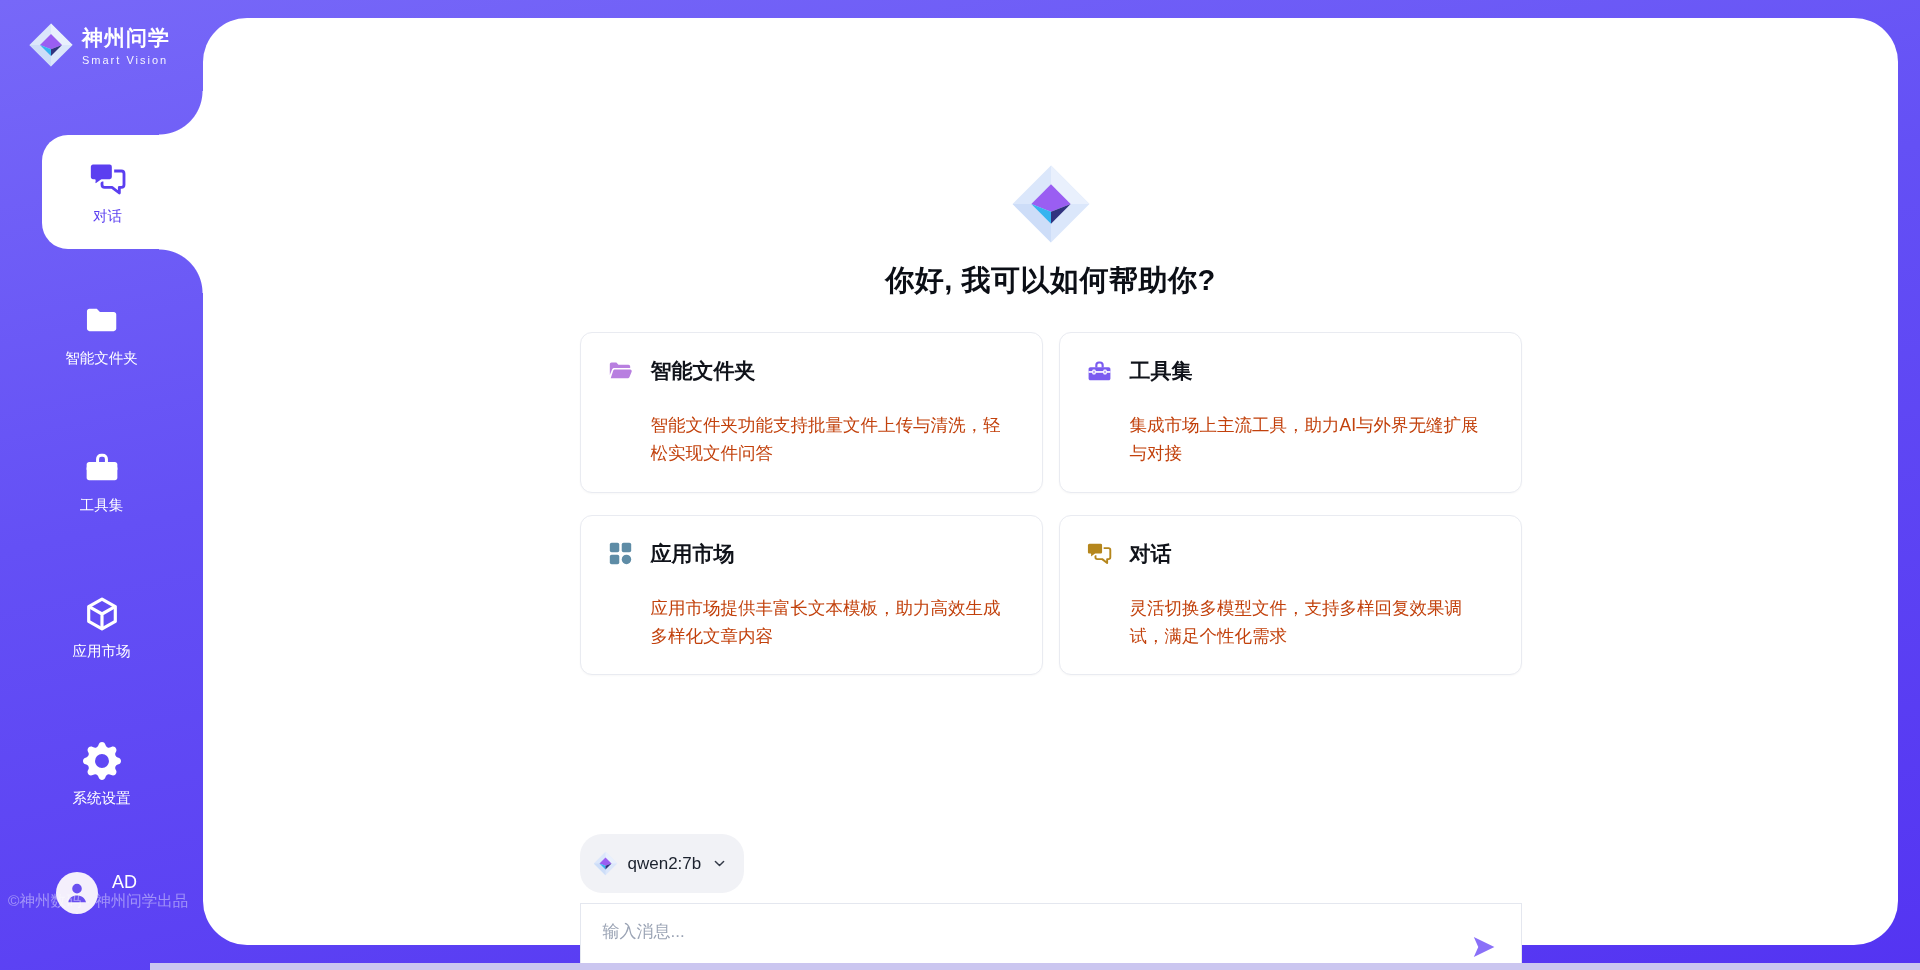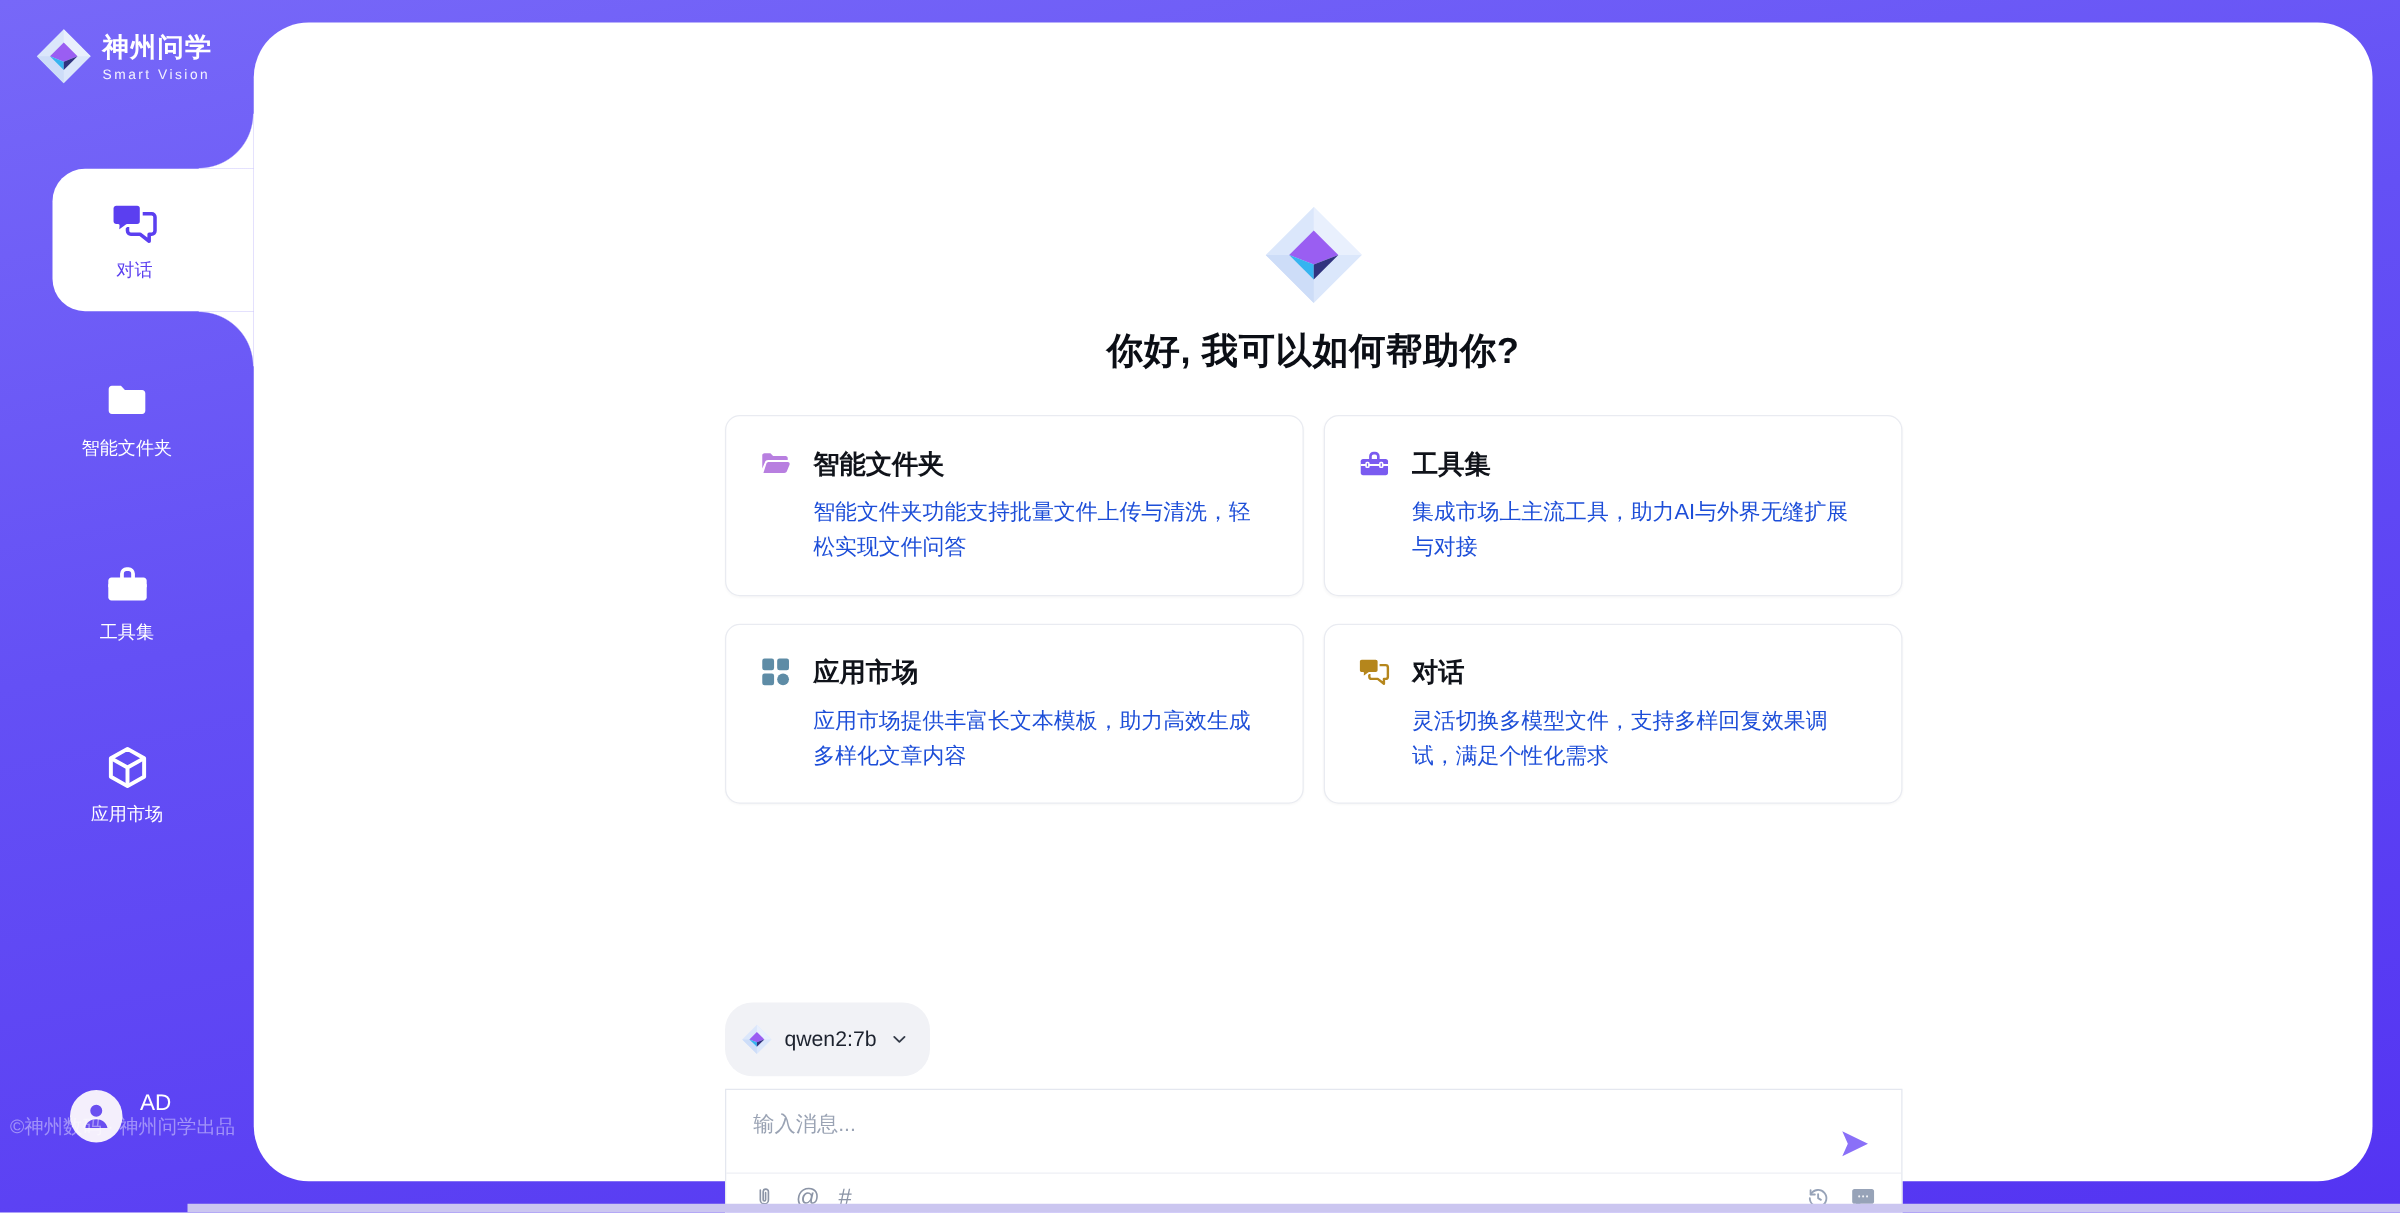--- a/index.html
+++ b/index.html
@@ -50,21 +50,21 @@
   .greeting { display:flex; align-items:center; gap:16px;flex-direction:column; }
   .greeting svg { width:82px; height:82px; }
   .greeting-text { font-size:29px; font-weight:700; color:#0b0e15; letter-spacing:.5px; }
 
   .cards { margin-top:31px; display:grid; grid-template-columns:463px 463px; gap:22px 16px; }
   .card { background:#fff; border:1px solid #e9ebf1; border-radius:12px; padding:24px 26px;
           min-height:128px; cursor:pointer; box-shadow:0 1px 2px rgba(16,24,40,.03); }
   .card-head { display:flex; align-items:center; gap:17px; }
   .card-head svg { width:27px; height:27px; flex:none; }
   .card-title { font-size:21px; font-weight:700; color:#10131a; }
-  .card-desc { margin-top:10px; margin-left:44px; font-size:17.5px; line-height:1.62; color:#1d4ed8; }
+  .card-desc { margin-top:26px; margin-left:44px; font-size:17.5px; line-height:1.62; color:#c2410c; }
 
   .model-pill { margin-top:159px; display:inline-flex; align-items:center; gap:10px;
                 height:59px; padding:0 16px 0 13px; background:#f1f2f6; border-radius:22px; cursor:pointer; }
   .model-pill svg.logo { width:25px; height:25px; }
   .model-name { font-size:17px; color:#1c222e; }
   .model-pill svg.chev { width:17px; height:17px; color:#343b48; }
 
   .composer { margin-top:10px; width:942px; height:108px; border:1px solid #e4e7ef;
               border-radius:0; background:#fff; position:relative; }
   .composer-input { display:block; width:860px; height:86px; border:0; outline:0; resize:none;
@@ -183,20 +183,26 @@
     <span class="nav-label">工具集</span>
   </div>
 
   <div class="nav-item" style="top:595px">
     <svg>
         <use href="#i-cube"></use>
       </svg>
     <span class="nav-label">应用市场</span>
   </div>
 
+  <div class="nav-item" style="top:742px">
+    <svg>
+        <use href="#i-gear"></use>
+      </svg>
+    <span class="nav-label">系统设置</span>
+  </div>
 
   <div class="user-row">
     <span class="avatar">
       <svg>
           <use href="#i-user"></use>
         </svg>
     </span>
     <span class="user-name">AD</span>
   </div>
 

